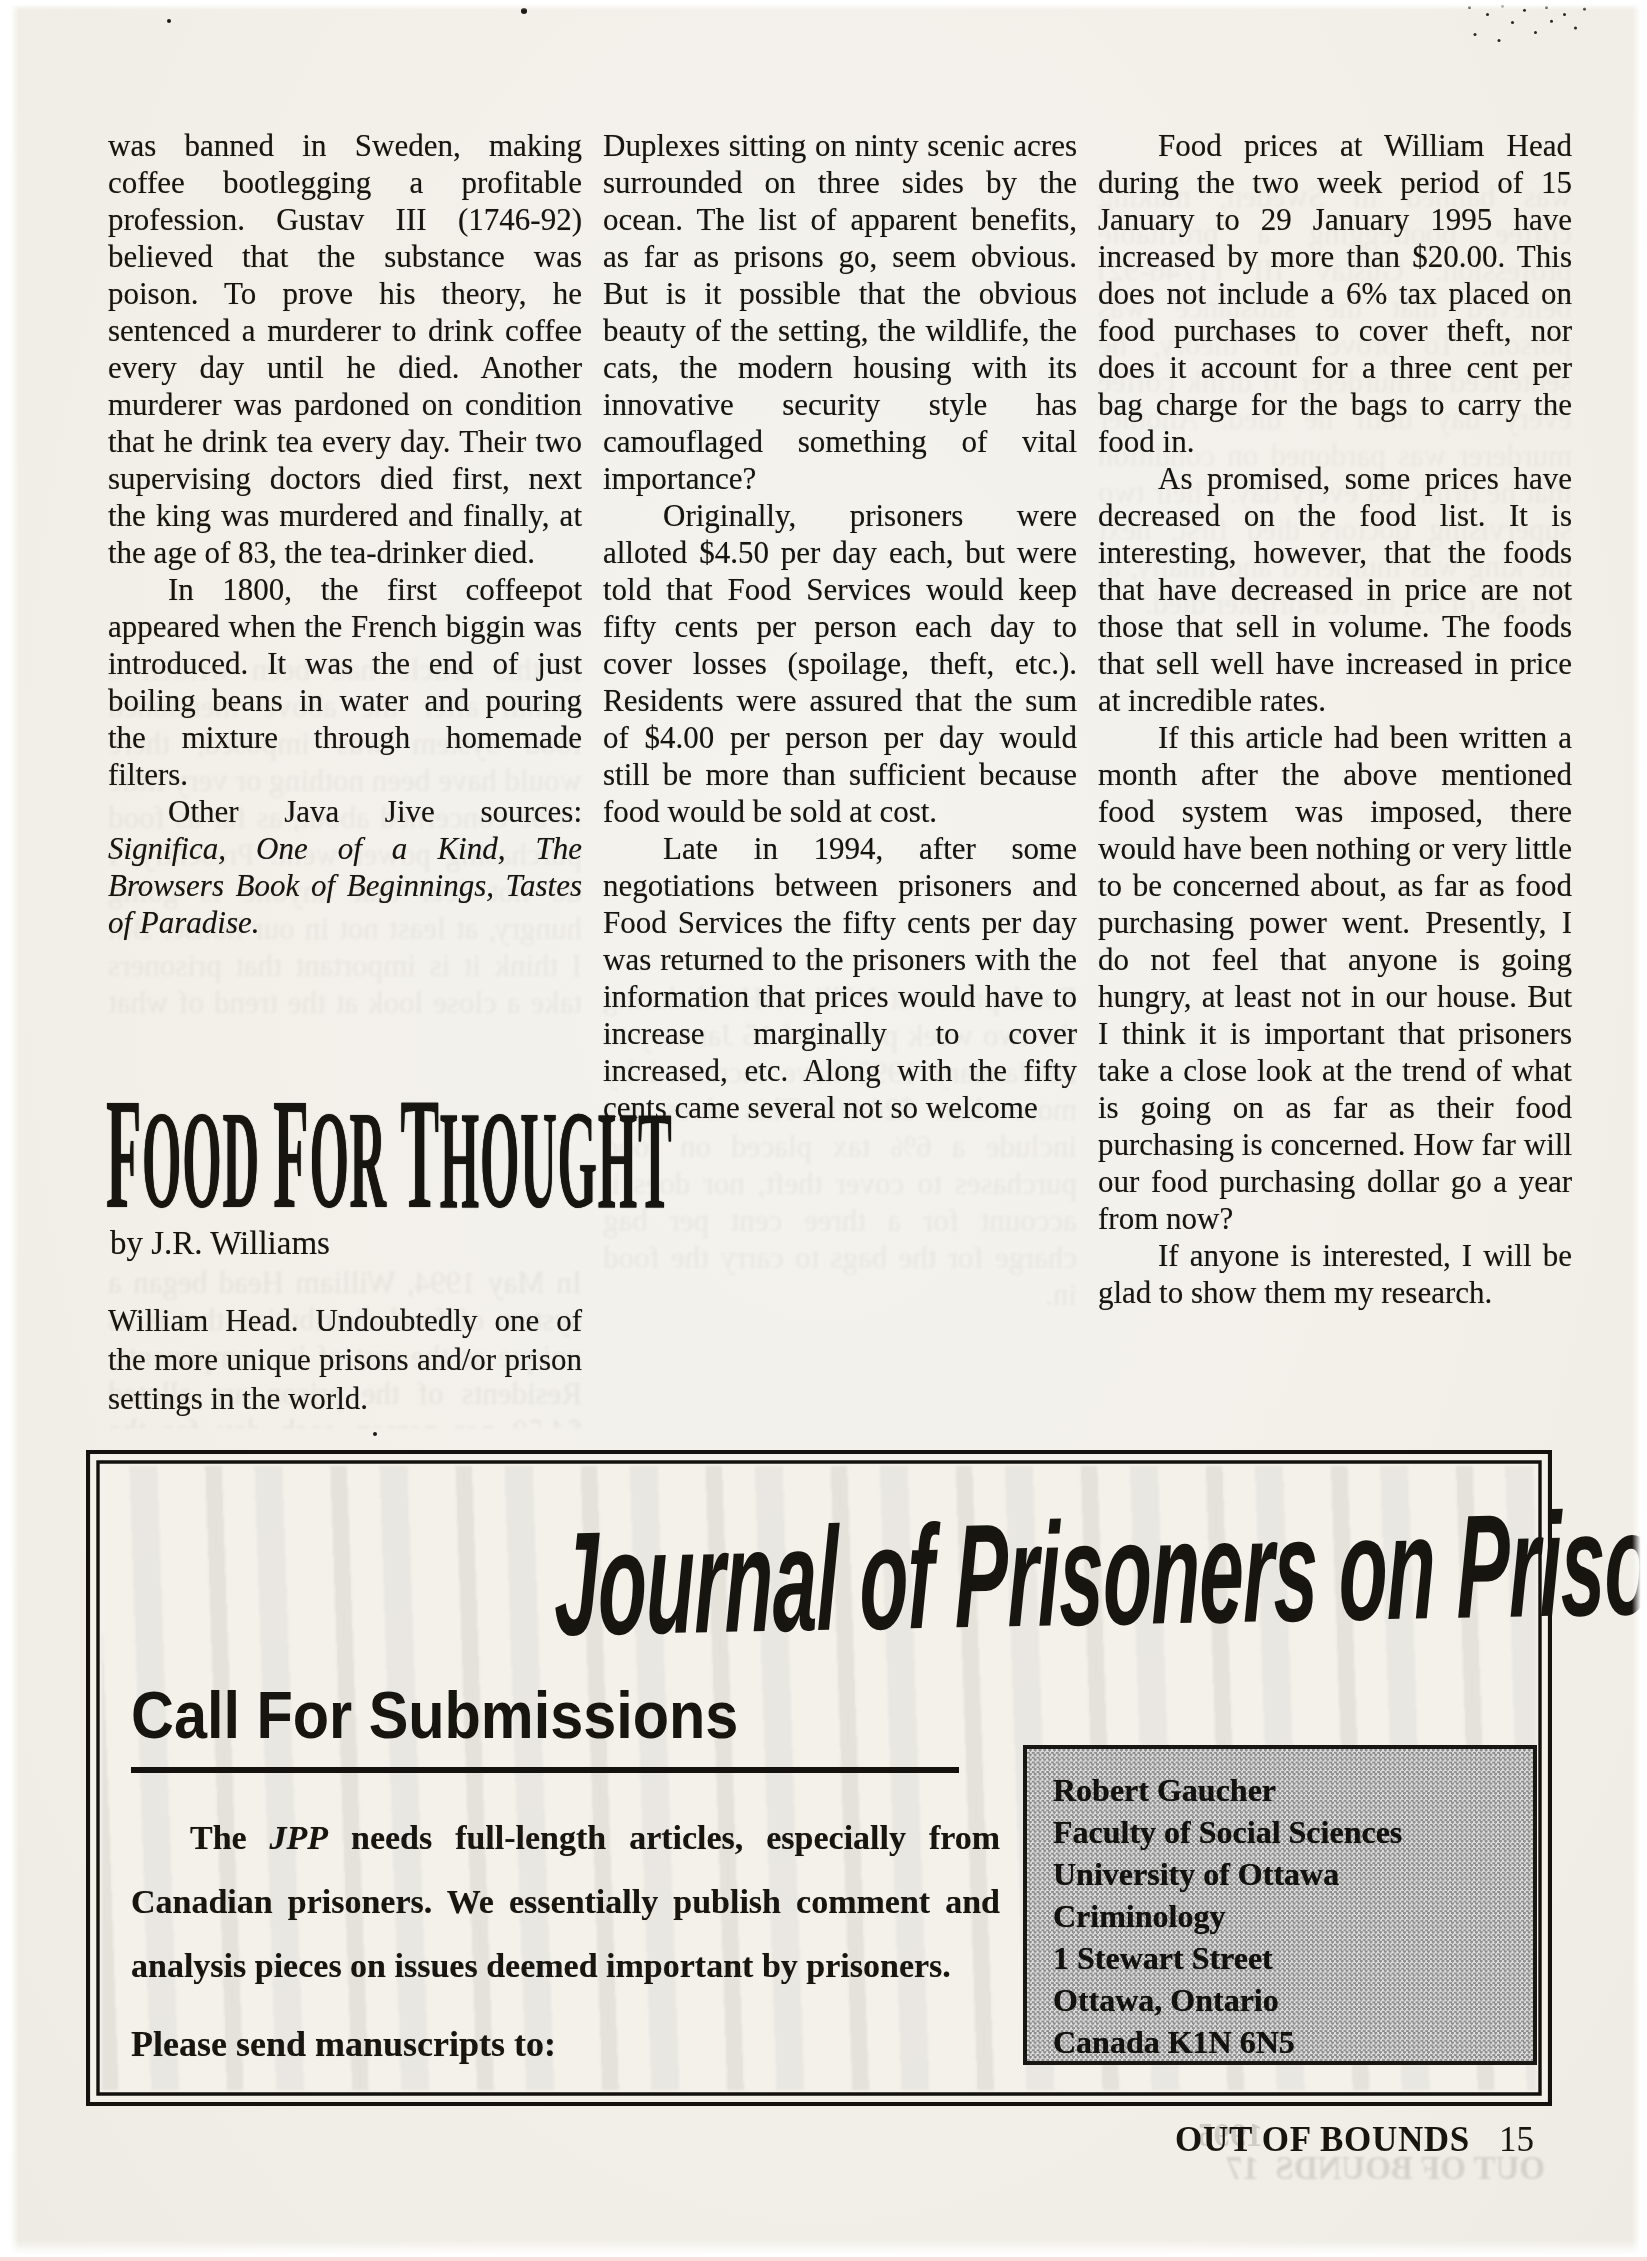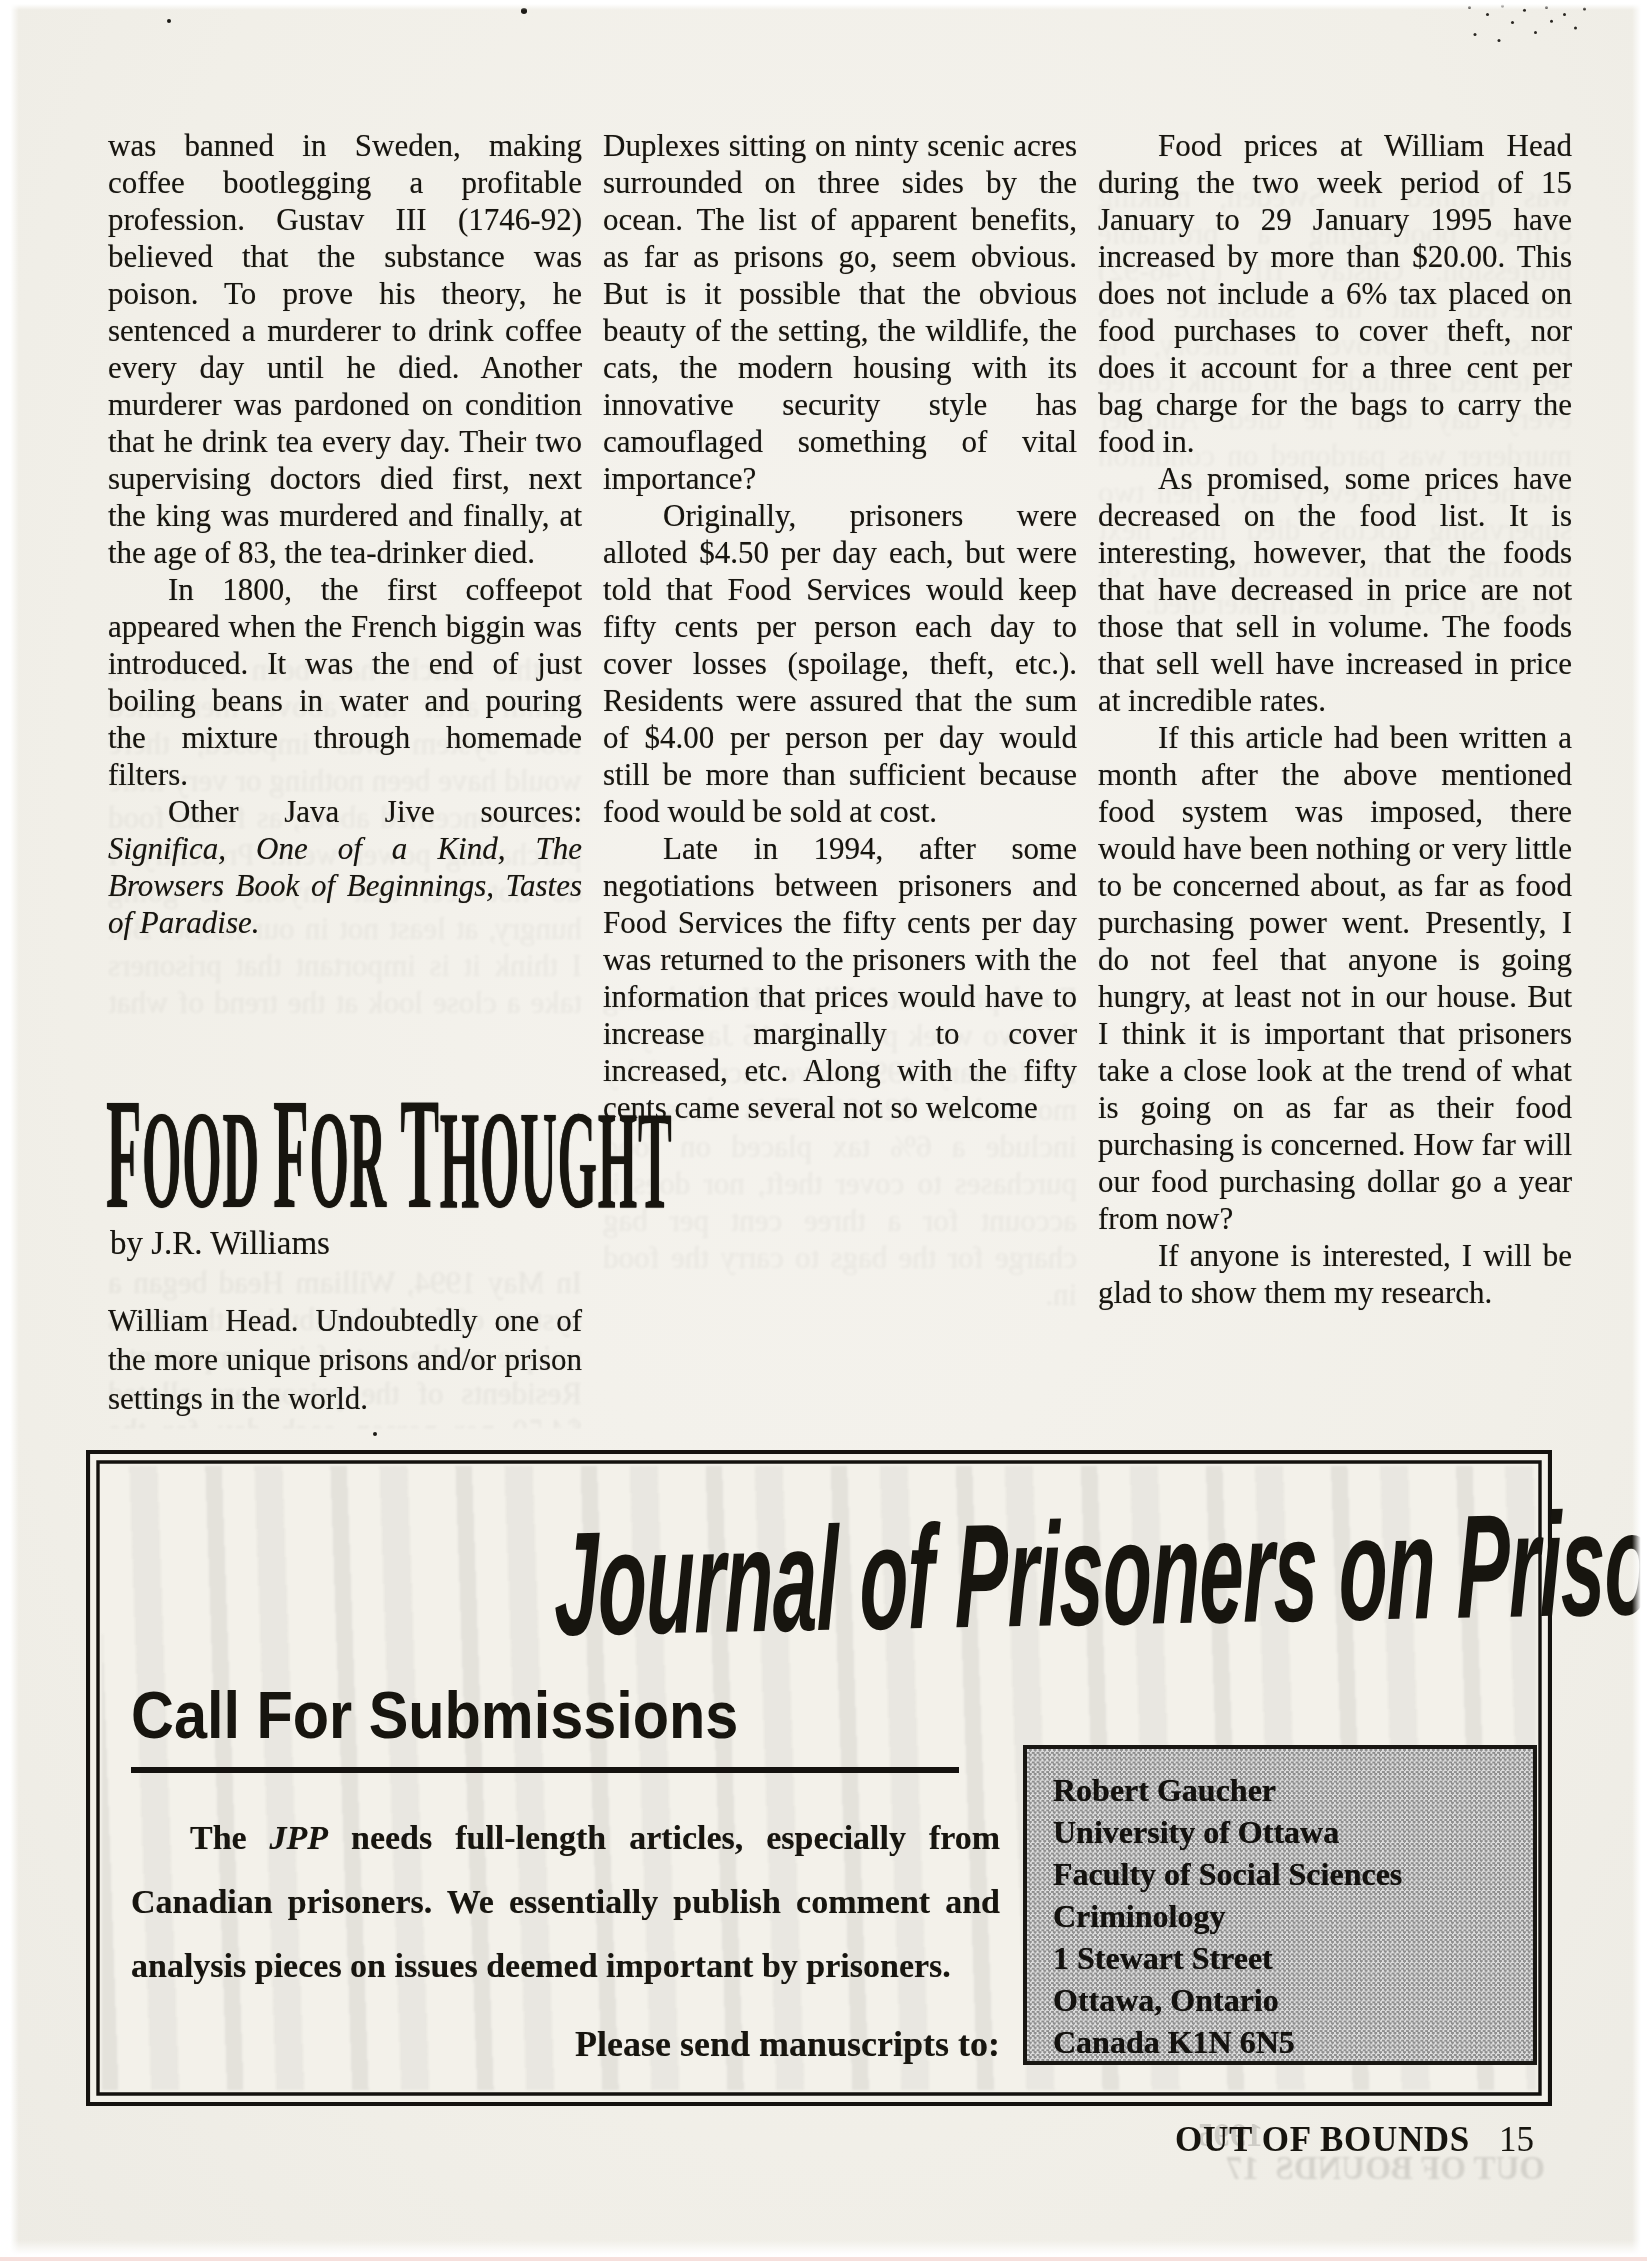--- a/index.html
+++ b/index.html
@@ -40,21 +40,21 @@
          white-space:nowrap;letter-spacing:-1.4px;
          transform:scale(0.56,1.03) rotate(-0.6deg);transform-origin:center top;}
   #ad-sub{position:absolute;left:45px;top:232px;}
   #ad-sub .sub{display:inline-block;font-family:"Liberation Sans","DejaVu Sans",sans-serif;
          font-weight:bold;font-size:66px;line-height:1;transform:scaleX(0.9);
          transform-origin:left;}
   #ad-rule{position:absolute;left:45px;top:317px;width:828px;height:5.5px;background:#14120f;}
   #ad-body{position:absolute;left:45px;top:356px;width:869px;font-weight:bold;
          font-size:34px;line-height:64px;text-align:justify;text-indent:59px;margin:0;
          text-shadow:0 0 0.7px rgba(23,21,15,.4);}
-  #ad-cta{position:absolute;left:45px;top:573px;width:869px;text-align:right;
+  #ad-cta{position:absolute;left:45px;top:573px;width:869px;text-align:left;
          font-weight:bold;font-size:36px;text-shadow:0 0 0.7px rgba(23,21,15,.4);}
   #addr{position:absolute;left:937px;top:295px;width:480px;height:292px;
          padding:20px 0 0 26px;border:4.8px solid #191713;
          background:repeating-conic-gradient(#8e8e8e 0% 25%, #dedede 0% 50%) 0 0/4.8px 4.8px;}
   .addr-line{font-weight:bold;font-size:32px;line-height:42px;color:#14120f;
          text-shadow:0 0 0.7px #2a2a2a;}
   
   #footer{position:absolute;top:2120px;right:114px;font-size:35px;white-space:nowrap;}
   #footer .mag{font-weight:bold;letter-spacing:0.7px;}
   #footer .num{margin-left:29px;}
@@ -130,22 +130,22 @@
       <span class="t">Journal of Prisoners on Prisons</span>
     </div>
     <div id="ad-sub">
       <span class="sub">Call For Submissions</span>
     </div>
     <div id="ad-rule"></div>
     <p id="ad-body"><span>The </span><span class="ital">JPP</span><span> needs full-length articles, especially from Canadian prisoners.  We essentially publish comment and analysis pieces on issues deemed important by prisoners.</span></p>
     <div id="ad-cta">Please send manuscripts to:</div>
     <div id="addr">
       <div class="addr-line">Robert Gaucher</div>
+      <div class="addr-line">Faculty of Social Sciences</div>
       <div class="addr-line">University of Ottawa</div>
-      <div class="addr-line">Faculty of Social Sciences</div>
       <div class="addr-line">Criminology</div>
       <div class="addr-line">1 Stewart Street</div>
       <div class="addr-line">Ottawa, Ontario</div>
       <div class="addr-line">Canada K1N 6N5</div>
     </div>
   </div>
 
   <div class="gfoot" id="gf1">1995</div>
   <div class="gfoot" id="gf2"><span>OUT OF BOUNDS</span>&nbsp;&nbsp;<span>17</span></div>
   <div id="footer">

